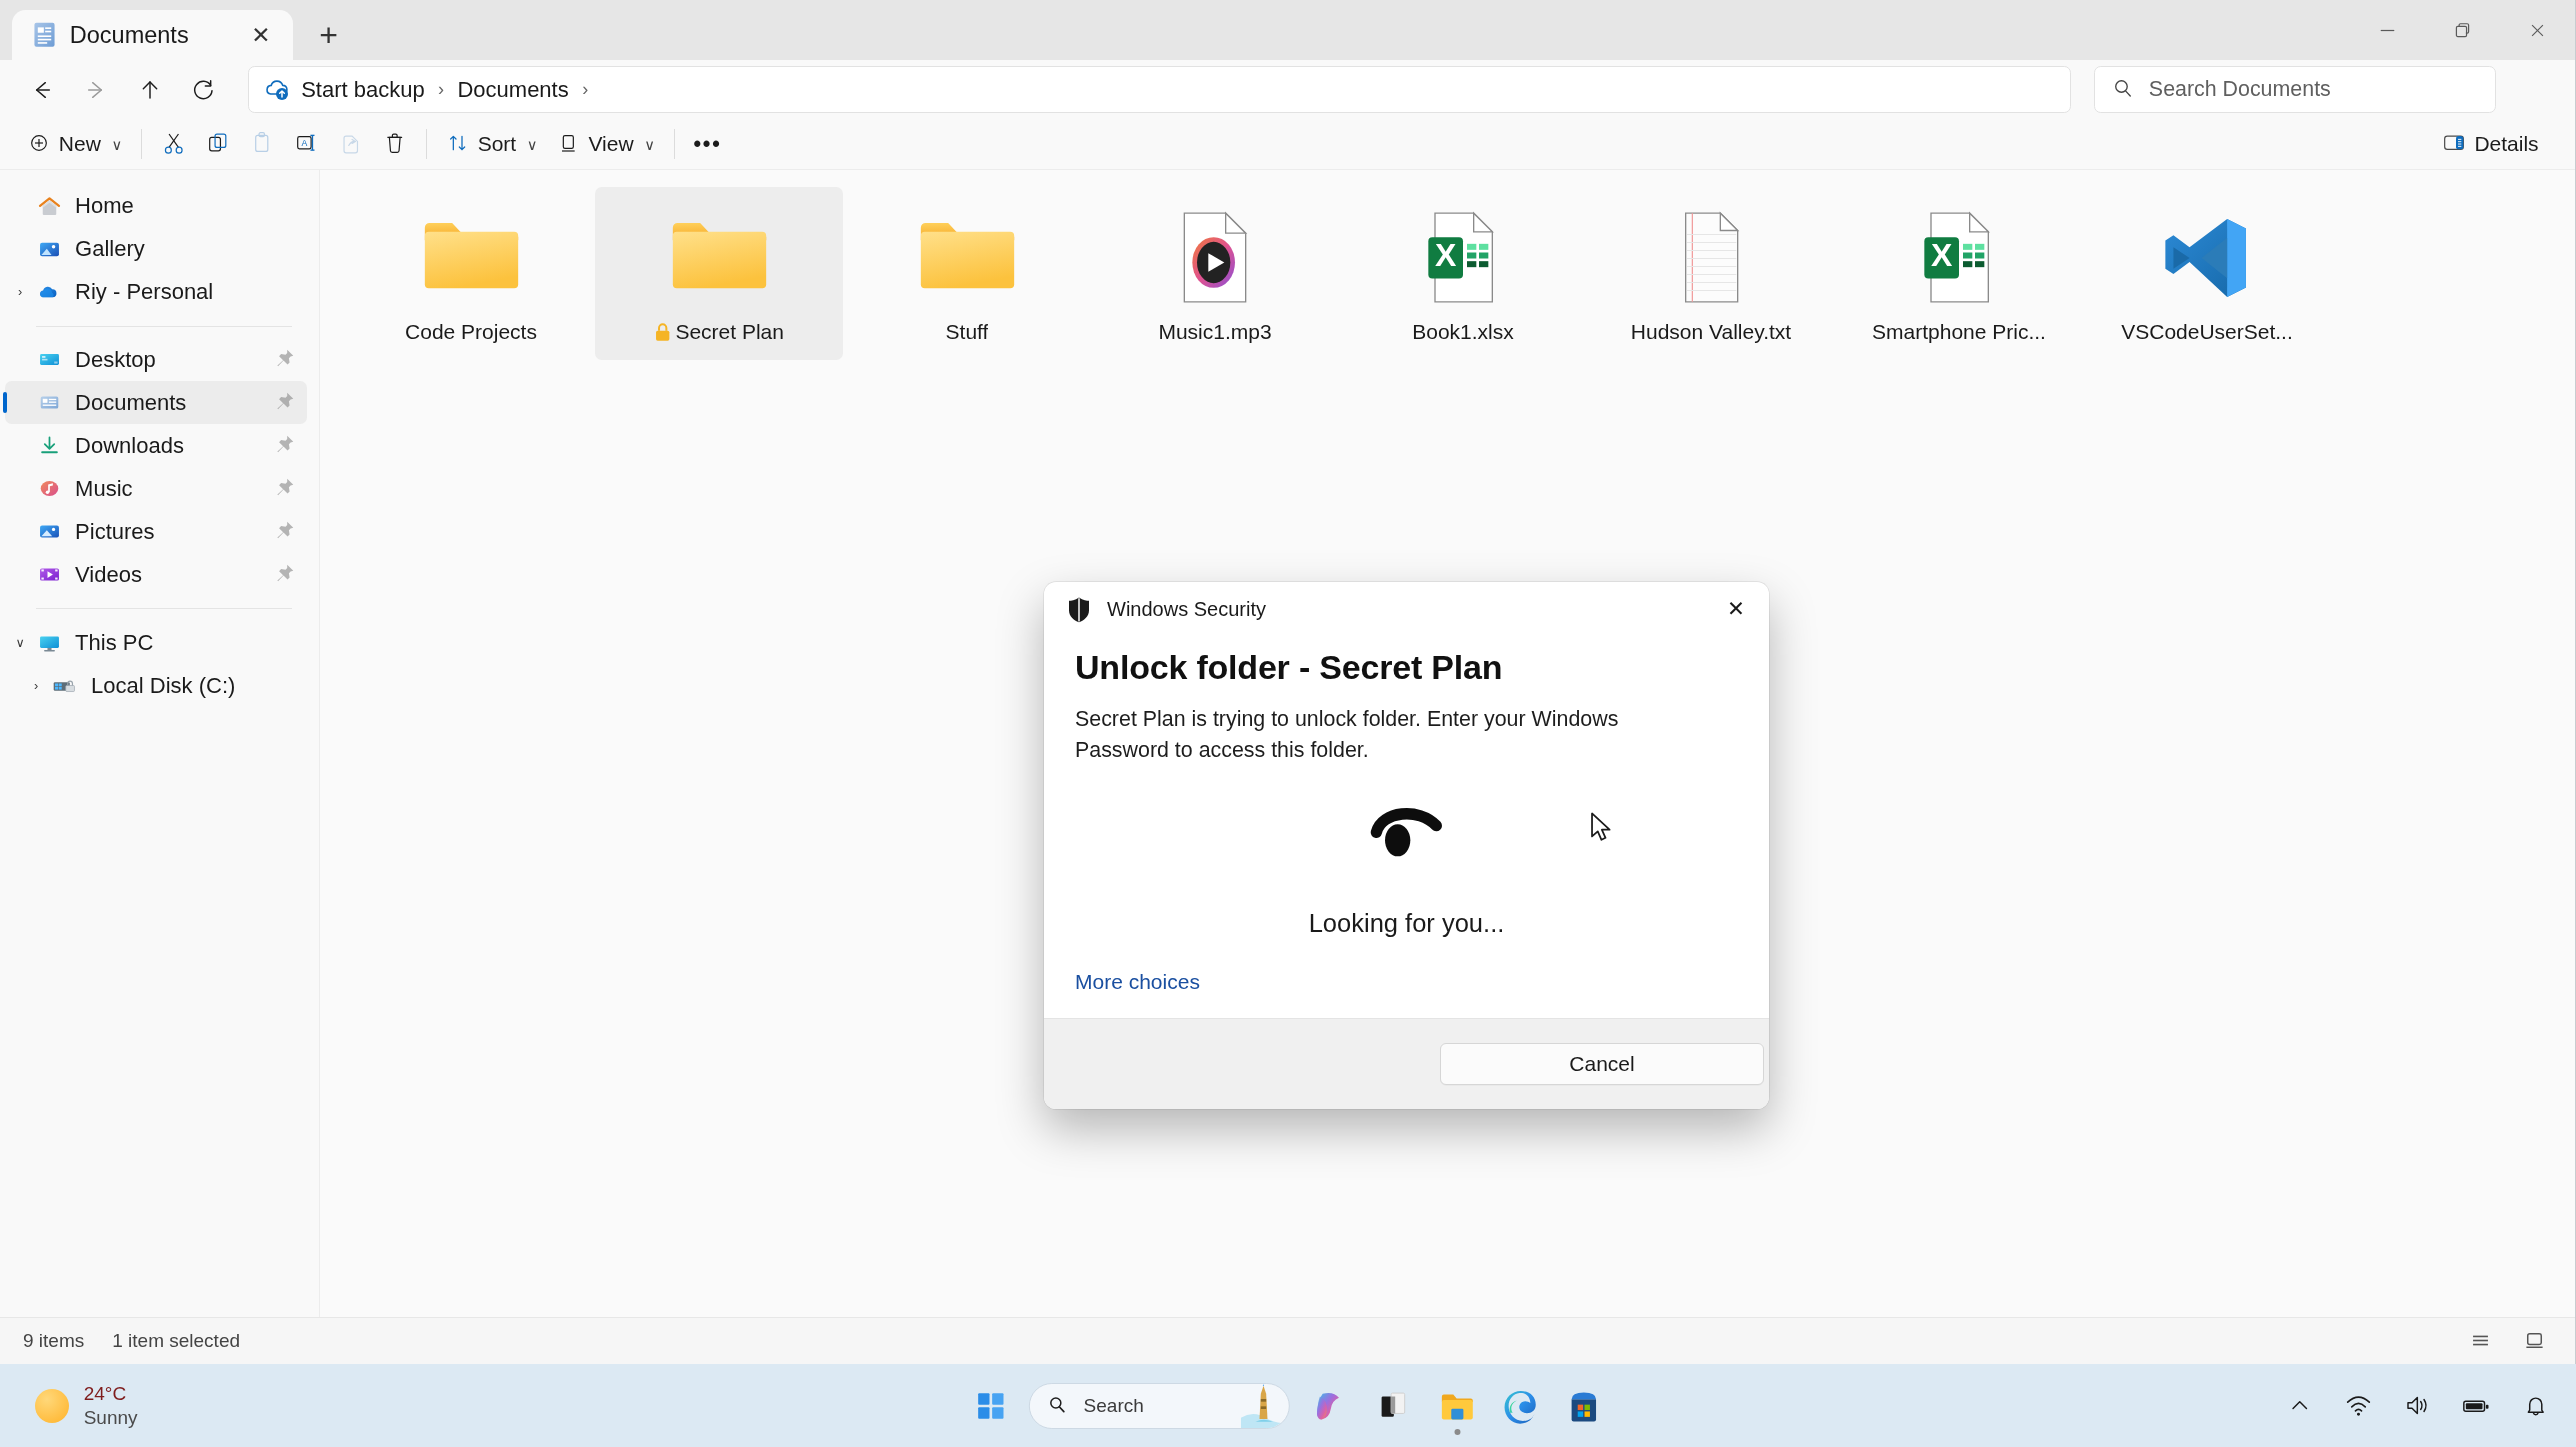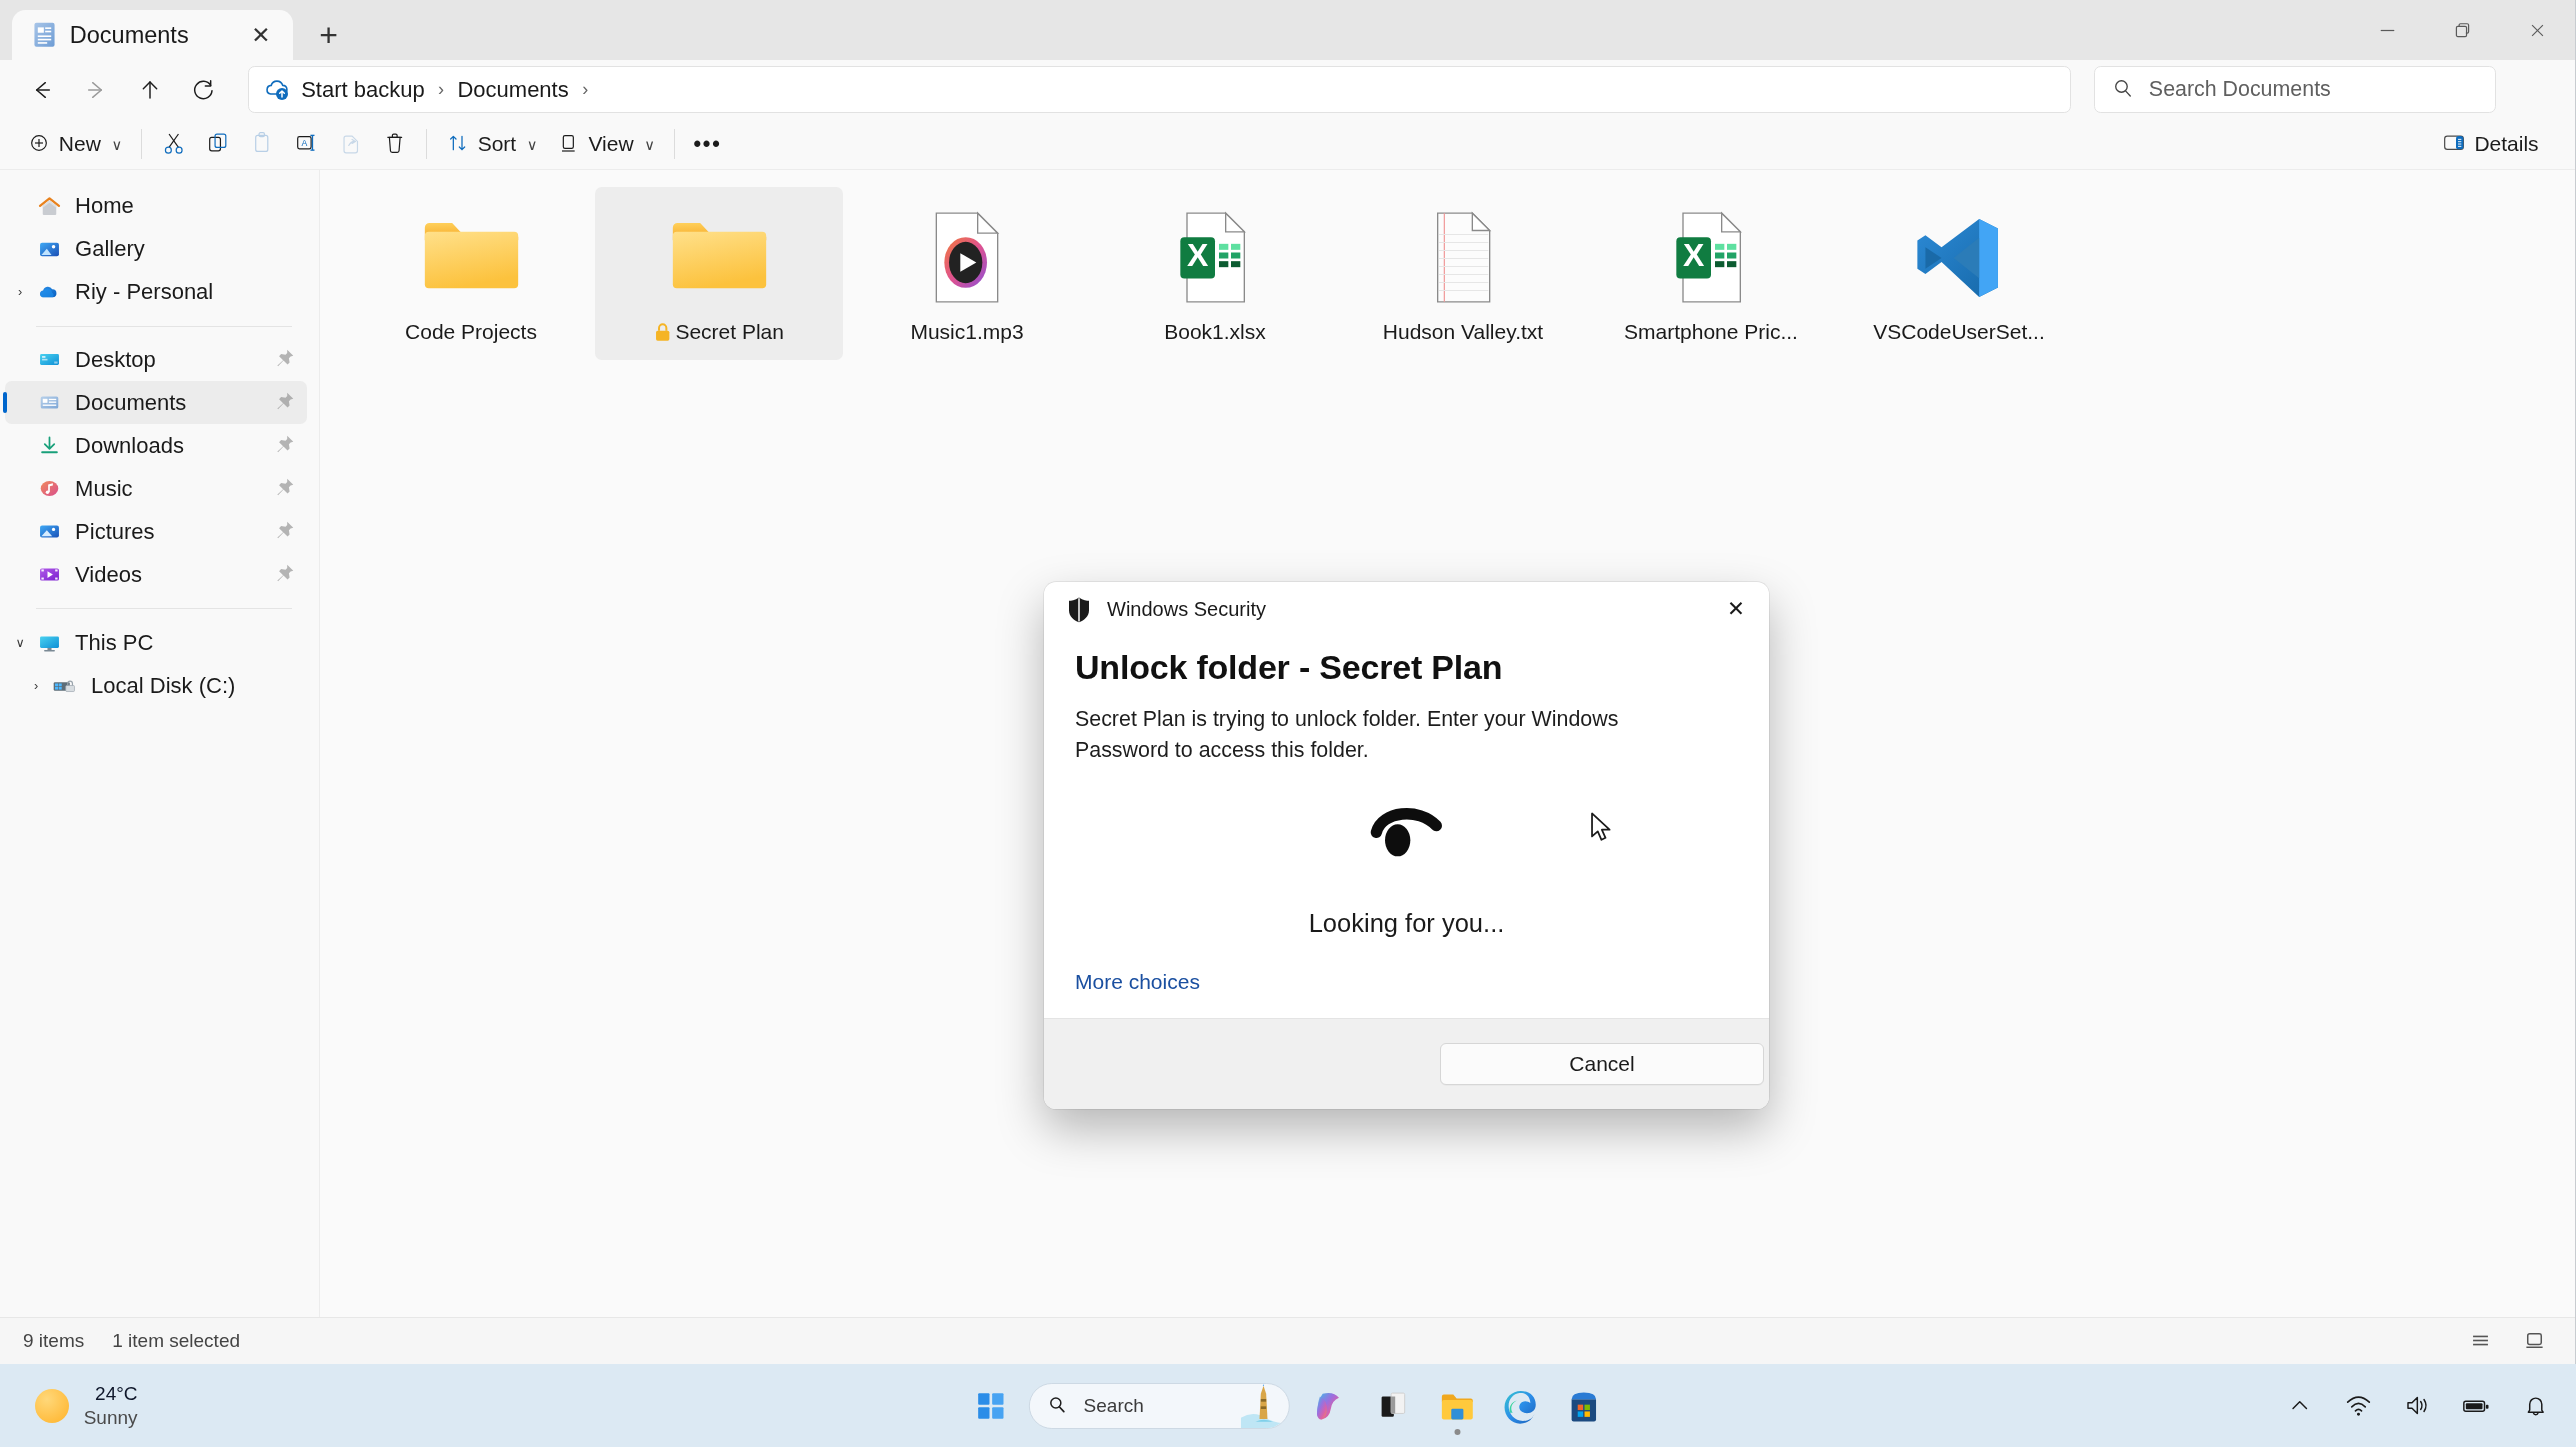--- a/index.html
+++ b/index.html
@@ -278,21 +278,21 @@
   .tb-weather {
     display: flex; align-items: center;
     gap: 14.7px;
     margin-left: 23px;
     padding: 5.4px 12px;
     border-radius: 6.7px;
   }
   .tb-weather .sun { width: 34px; height: 34px; border-radius: 50%;
     background: radial-gradient(circle at 35% 30%, #ffd87a, #ffb228); }
   .tb-weather .wtxt { display: flex; flex-direction: column; line-height: 1.22; }
-  .tb-weather .temp { font-size: 19px; color: #0f172a; text-align: right; }
+  .tb-weather .temp { font-size: 19px; color: #7f1d1d; }
   .tb-weather .cond { font-size: 19px; color: #4a4a4a; }
 
   .tb-center {
     position: absolute;
     left: 50%; transform: translateX(-50%);
     display: flex; align-items: center; gap: 17.4px;
   }
   .tb-start { width: 43px; height: 43px; display: flex; align-items:center; justify-content:center; }
   .tb-search {
     width: 261px; height: 46px;
@@ -798,20 +798,29 @@
             <span style="display:inline-flex;align-items:center;">
               <svg width="17.4" height="20" viewBox="0 0 26 30">
                 <rect x="3" y="13" width="20" height="15" rx="2.5" fill="#f5b425"></rect>
                 <path d="M7.5 13 V9 a5.5 5.5 0 0 1 11 0 v4" fill="none" stroke="#f5b425" stroke-width="3"></path>
               </svg>
             </span>
             <span>Secret Plan</span>
           </span>
         </div>
 
+        <div class="fileitem">
+          <span class="file-ico">
+            <svg width="107" height="90" viewBox="0 0 160 135">
+              <path d="M10 22 a7 7 0 0 1 7-7 h34 l13 14 h79 a7 7 0 0 1 7 7 v5 H10 Z" fill="url(#fb1)"></path>
+              <path d="M10 34 a6 6 0 0 1 6-6 h128 a6 6 0 0 1 6 6 v73 a6 6 0 0 1-6 6 H16 a6 6 0 0 1-6-6 Z" fill="url(#ff1)"></path>
+            </svg>
+          </span>
+          <span class="file-name">Stuff</span>
+        </div>
 
         <div class="fileitem">
           <span class="file-ico">
             <svg width="80" height="97" viewBox="0 0 120 145">
               <defs>
                 <linearGradient id="mpr" x1="0" y1="0" x2="1" y2="1">
                   <stop offset="0" stop-color="#f07a3a"></stop>
                     <stop offset="0.5" stop-color="#e0528f"></stop>
                     <stop offset="1" stop-color="#8b4fd6"></stop>
                 </linearGradient>

